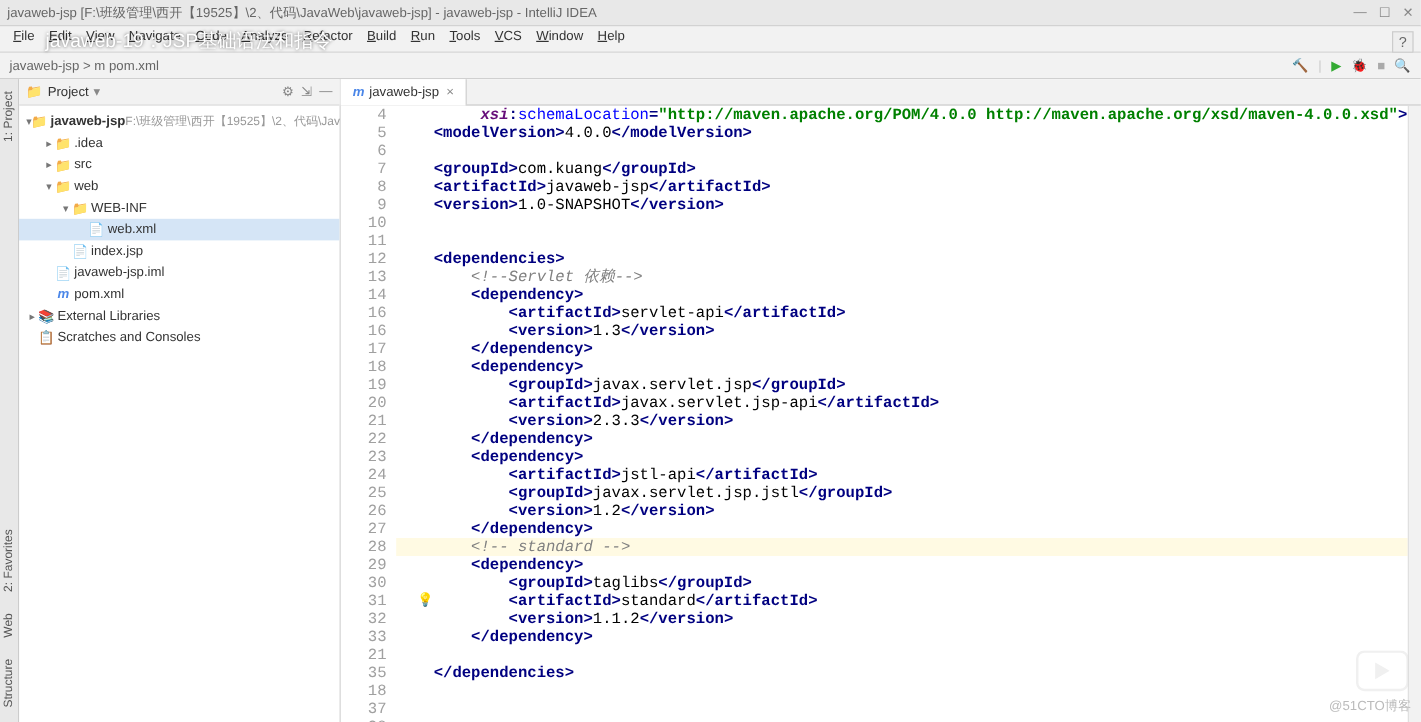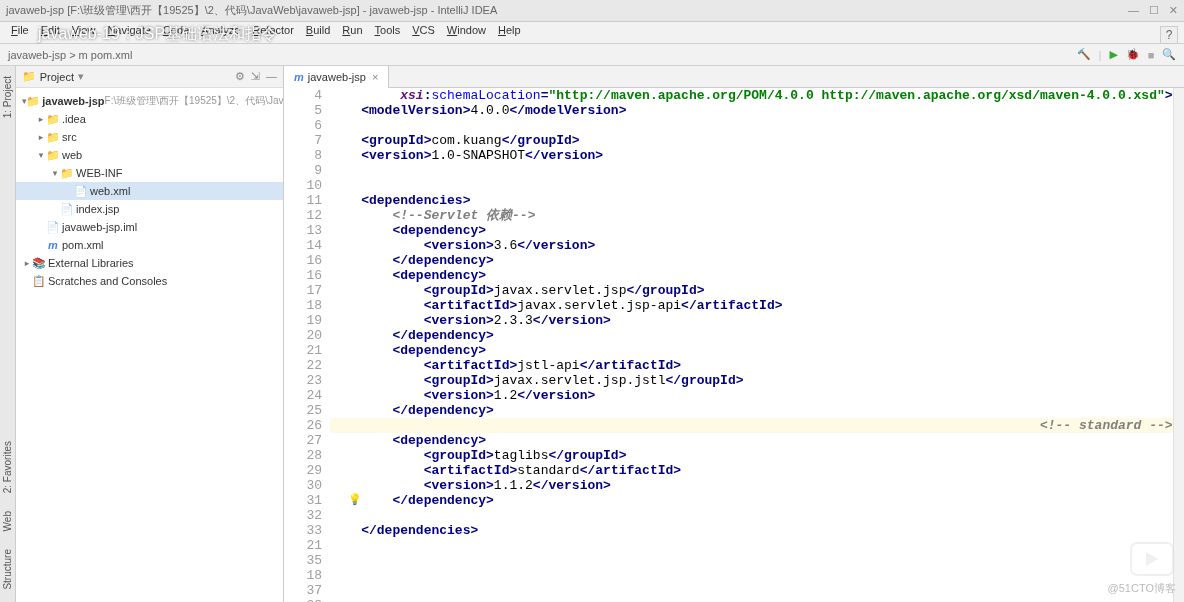--- a/index.html
+++ b/index.html
@@ -25,25 +25,25 @@
 .icon { display: inline-block; width: 14px; text-align: center; margin-right: 2px; }
 .editor-area { flex: 1; background: #fff; display: flex; flex-direction: column; }
 .editor-tabs { height: 22px; background: #f2f2f2; border-bottom: 1px solid #ccc; display: flex; align-items: center; }
 .editor-tab { height: 22px; padding: 0 10px; display: flex; align-items: center; font-size: 11px; background: #fff; border-right: 1px solid #ccc; color: #333; }
 .editor-tab .m-icon { color: #4a86e8; font-weight: bold; font-style: italic; margin-right: 4px; }
 .editor { flex: 1; display: flex; font-family: Consolas, "Courier New", monospace; font-size: 13px; overflow: auto; }
 .gutter { width: 46px; text-align: right; color: #a0a0a0; padding-right: 8px; background: #fff; user-select: none; }
 .gutter div { height: 15px; line-height: 15px; }
 .code { flex: 1; background: #fff; }
 .code-line { height: 15px; line-height: 15px; white-space: pre; }
-.code-line.hl { background: #fffae3; text-align: right; }
+.code-line.hl { background: #fffae3; }
 .tag { color: #000080; font-weight: bold; }
 .attr { color: #0000ff; }
 .str { color: #008000; font-weight: bold; }
-.comment { color: #808080; font-style: italic; font-weight: bold; }
+.comment { color: #808080; font-style: italic; }
 .txt { color: #000; }
 .prefix { color: #660e7a; font-weight: bold; font-style: italic; }
 .right-gutter { width: 12px; background: #f2f2f2; border-left: 1px solid #e0e0e0; }
 .gutter-icon { position: absolute; left: 348px; font-size: 11px; color: #d9a441; }
 .watermark { position: absolute; right: 8px; bottom: 6px; font-size: 11px; color: #bbb; }
 .help-icon { position: absolute; right: 6px; top: 26px; width: 18px; height: 18px; background: #eee; border: 1px solid #ccc; text-align: center; line-height: 16px; font-size: 12px; color: #666; }
 .play-icon-floating { position: absolute; right: 10px; bottom: 26px; width: 44px; height: 34px; border: 2px solid #ddd; border-radius: 7px; opacity: 0.45; display: flex; align-items: center; justify-content: center; }
 .play-icon-floating::before { content: ""; border-left: 12px solid #ddd; border-top: 7px solid transparent; border-bottom: 7px solid transparent; }
 </style>
 </head>
@@ -213,27 +213,29 @@
           <div>35</div>
           <div>18</div>
           <div>37</div>
           <div>38</div>
         </div>
       <div class="code" id="code">
           <div class="code-line">         <span class="prefix">xsi</span><span class="tag">:</span><span class="attr">schemaLocation</span><span class="tag">=</span><span class="str">"http://maven.apache.org/POM/4.0.0 http://maven.apache.org/xsd/maven-4.0.0.xsd"</span><span class="tag">&gt;</span></div>
           <div class="code-line">    <span class="tag">&lt;modelVersion&gt;</span><span class="txt">4.0.0</span><span class="tag">&lt;/modelVersion&gt;</span></div>
           <div class="code-line"></div>
           <div class="code-line">    <span class="tag">&lt;groupId&gt;</span><span class="txt">com.kuang</span><span class="tag">&lt;/groupId&gt;</span></div>
+          <div class="code-line">    <span class="tag">&lt;artifactId&gt;</span><span class="txt">javaweb-jsp</span><span class="tag">&lt;/artifactId&gt;</span></div>
           <div class="code-line">    <span class="tag">&lt;version&gt;</span><span class="txt">1.0-SNAPSHOT</span><span class="tag">&lt;/version&gt;</span></div>
           <div class="code-line"></div>
           <div class="code-line"></div>
           <div class="code-line">    <span class="tag">&lt;dependencies&gt;</span></div>
           <div class="code-line">        <span class="comment">&lt;!--Servlet 依赖--&gt;</span></div>
           <div class="code-line">        <span class="tag">&lt;dependency&gt;</span></div>
-          <div class="code-line">            <span class="tag">&lt;version&gt;</span><span class="txt">3.6</span><span class="tag">&lt;/version&gt;</span></div>
+          <div class="code-line">            <span class="tag">&lt;artifactId&gt;</span><span class="txt">servlet-api</span><span class="tag">&lt;/artifactId&gt;</span></div>
+          <div class="code-line">            <span class="tag">&lt;version&gt;</span><span class="txt">1.3</span><span class="tag">&lt;/version&gt;</span></div>
           <div class="code-line">        <span class="tag">&lt;/dependency&gt;</span></div>
           <div class="code-line">        <span class="tag">&lt;dependency&gt;</span></div>
           <div class="code-line">            <span class="tag">&lt;groupId&gt;</span><span class="txt">javax.servlet.jsp</span><span class="tag">&lt;/groupId&gt;</span></div>
           <div class="code-line">            <span class="tag">&lt;artifactId&gt;</span><span class="txt">javax.servlet.jsp-api</span><span class="tag">&lt;/artifactId&gt;</span></div>
           <div class="code-line">            <span class="tag">&lt;version&gt;</span><span class="txt">2.3.3</span><span class="tag">&lt;/version&gt;</span></div>
           <div class="code-line">        <span class="tag">&lt;/dependency&gt;</span></div>
           <div class="code-line">        <span class="tag">&lt;dependency&gt;</span></div>
           <div class="code-line">            <span class="tag">&lt;artifactId&gt;</span><span class="txt">jstl-api</span><span class="tag">&lt;/artifactId&gt;</span></div>
           <div class="code-line">            <span class="tag">&lt;groupId&gt;</span><span class="txt">javax.servlet.jsp.jstl</span><span class="tag">&lt;/groupId&gt;</span></div>
           <div class="code-line">            <span class="tag">&lt;version&gt;</span><span class="txt">1.2</span><span class="tag">&lt;/version&gt;</span></div>

